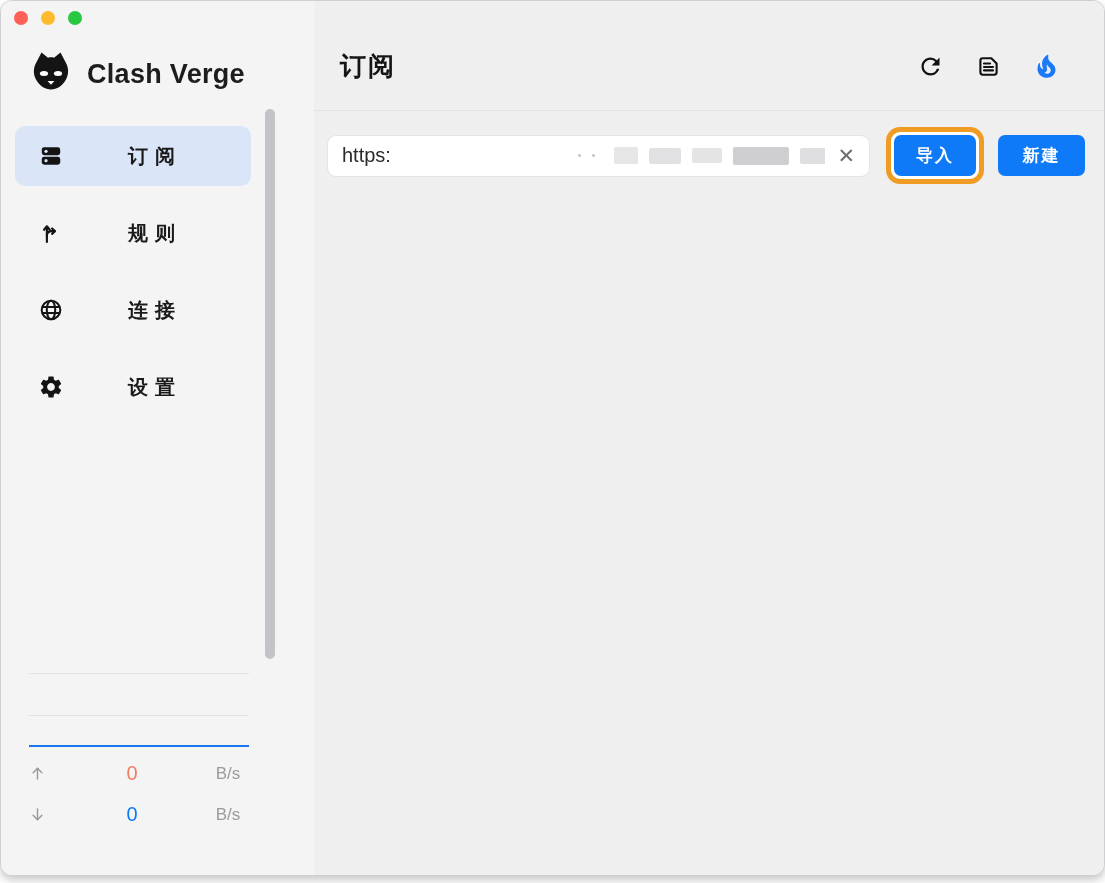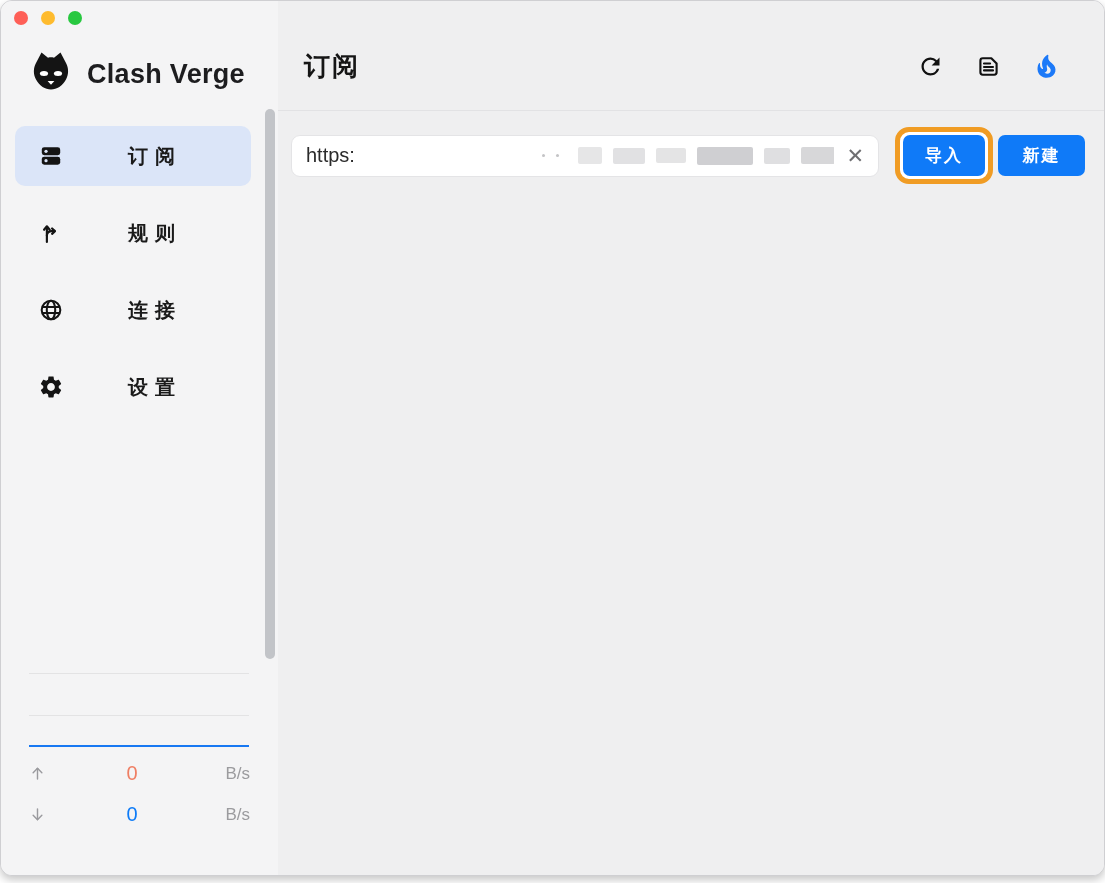--- a/index.html
+++ b/index.html
@@ -7,21 +7,21 @@
     width:1105px;height:883px;position:relative;background:#ffffff;
     font-family:"Liberation Sans",sans-serif;overflow:hidden;
     -webkit-font-smoothing:antialiased;
   }
   .window{
     position:absolute;left:0;top:0;width:1103px;height:874px;
     background:#f4f4f5;border:1px solid #cfcfd2;border-radius:12px;
     box-shadow:0 4px 9px rgba(0,0,0,.22);overflow:hidden;display:flex;
   }
   
-  .sidebar{width:277px;flex:none;position:relative;background:#f4f4f5;}
+  .sidebar{width:277px;flex:none;position:relative;background:#f4f4f5;padding-left:36px;}
   .traffic{position:absolute;top:10px;left:13px;display:flex;gap:13px;}
   .dot{width:14px;height:14px;border-radius:50%;}
   .logo-row{position:absolute;top:47px;left:26px;display:flex;align-items:center;gap:12px;}
   .logo-row svg{width:48px;height:48px;}
   .logo-text{font-size:27px;font-weight:800;color:#1d1d1f;letter-spacing:.3px;white-space:nowrap;}
   .nav{position:absolute;top:125px;left:14px;width:236px;}
   .nav-item{
     height:60px;margin-bottom:17px;display:flex;align-items:center;
     border-radius:10px;padding-left:23px;box-sizing:border-box;cursor:default;
   }
@@ -37,21 +37,21 @@
   }
   .side-div{position:absolute;left:28px;width:220px;height:1px;background:#e3e3e4;}
   .div1{top:672px;}
   .div2{top:714px;}
   .graph-baseline{position:absolute;left:28px;top:744px;width:220px;height:2px;background:#1778f2;}
   .stats{position:absolute;left:27px;top:752px;width:222px;}
   .stat-row{height:41px;display:flex;align-items:center;}
   .stat-icon{width:30px;color:#9a9a9e;flex:none;}
   .stat-icon svg{width:19px;height:19px;display:block;}
   .stat-value{flex:1;text-align:center;font-size:20px;}
-  .stat-unit{width:44px;text-align:right;font-size:17px;color:#9b9b9e;}
+  .stat-unit{width:44px;text-align:center;font-size:17px;color:#9b9b9e;}
   .up-v{color:#ef7e63;}
   .down-v{color:#0d7bf7;}
   .mem-v{color:#1b1b1b;font-weight:500;}
   
   .main{flex:1;background:#efeff0;display:flex;flex-direction:column;min-width:0;}
   .main-header{
     height:110px;flex:none;display:flex;align-items:center;
     padding:22px 44px 0 26px;box-sizing:border-box;border-bottom:1px solid #e2e2e4;
   }
   .page-title{font-size:26px;font-weight:700;color:#151515;letter-spacing:2px;}
@@ -89,21 +89,21 @@
     margin-left:16px;flex:none;background:#ffffff;border:5px solid #f09c24;
     border-radius:14px;padding:3px;line-height:0;
   }
   .btn{
     border:0;border-radius:7px;background:#0f7af8;color:#ffffff;
     font-size:17px;font-weight:600;letter-spacing:2px;cursor:pointer;
     display:flex;align-items:center;justify-content:center;
     font-family:"Liberation Sans",sans-serif;
   }
   .btn-import{width:82px;height:41px;}
-  .btn-new{width:87px;height:41px;margin-left:5px;flex:none;}
+  .btn-new{width:87px;height:41px;margin-left:14px;flex:none;}
   .main-body{flex:1;}
 </style>
 </head>
 <body>
 
 <div class="window">
 
   <div class="sidebar">
 
     <div class="traffic">

